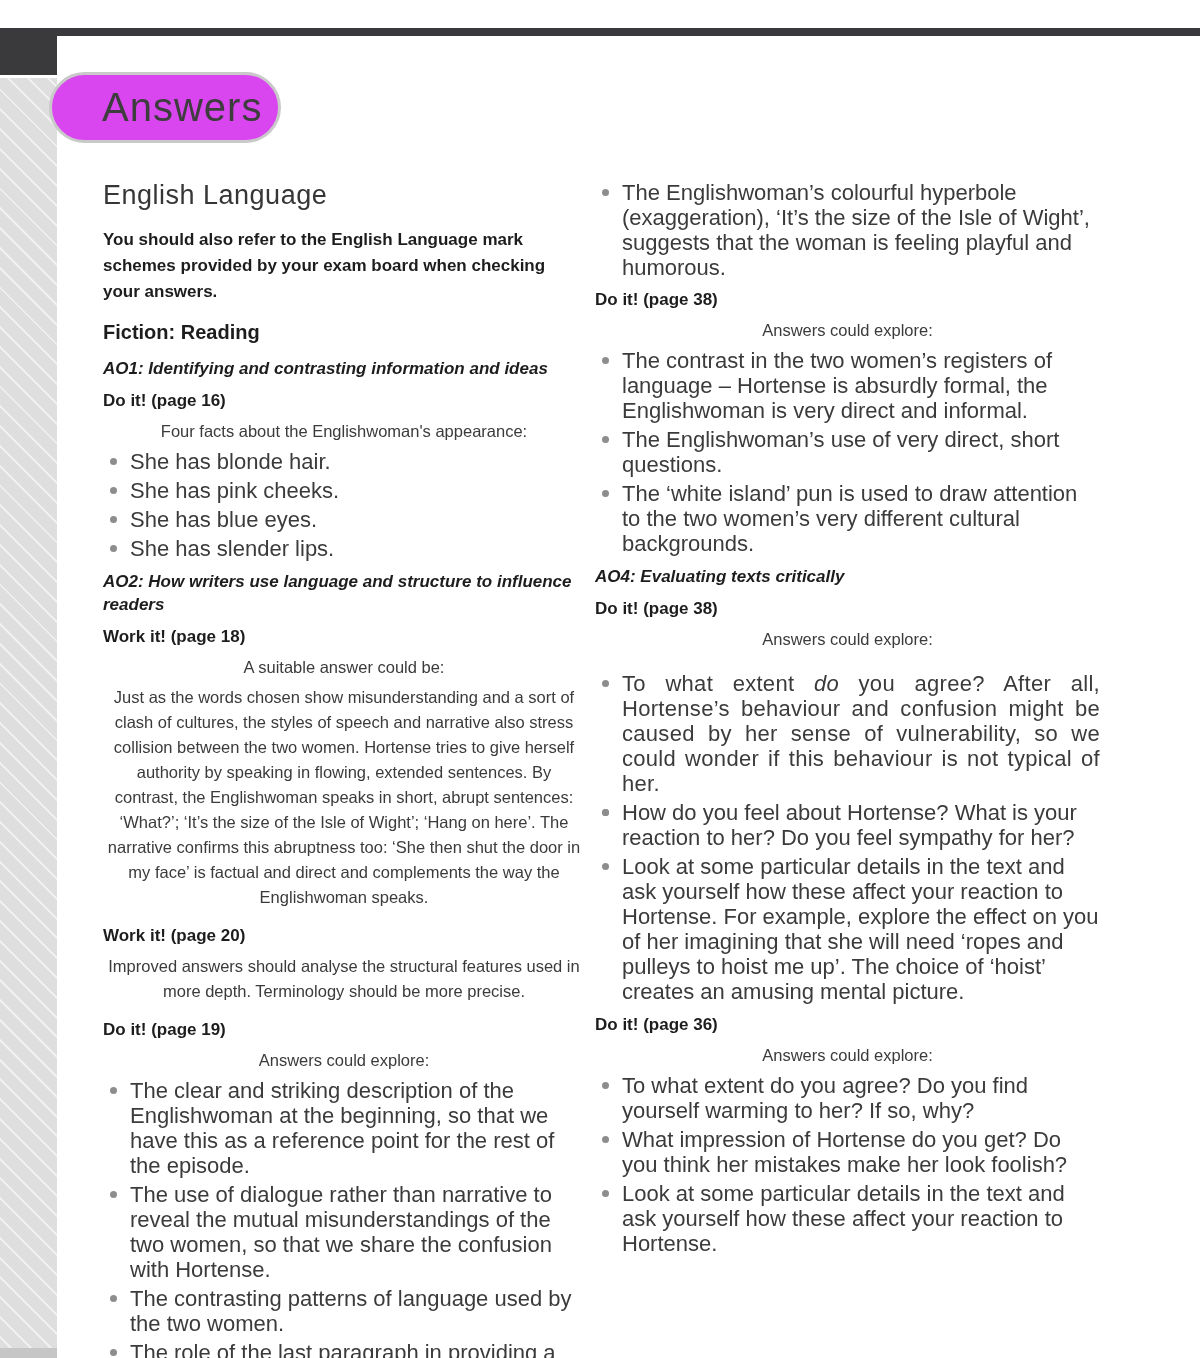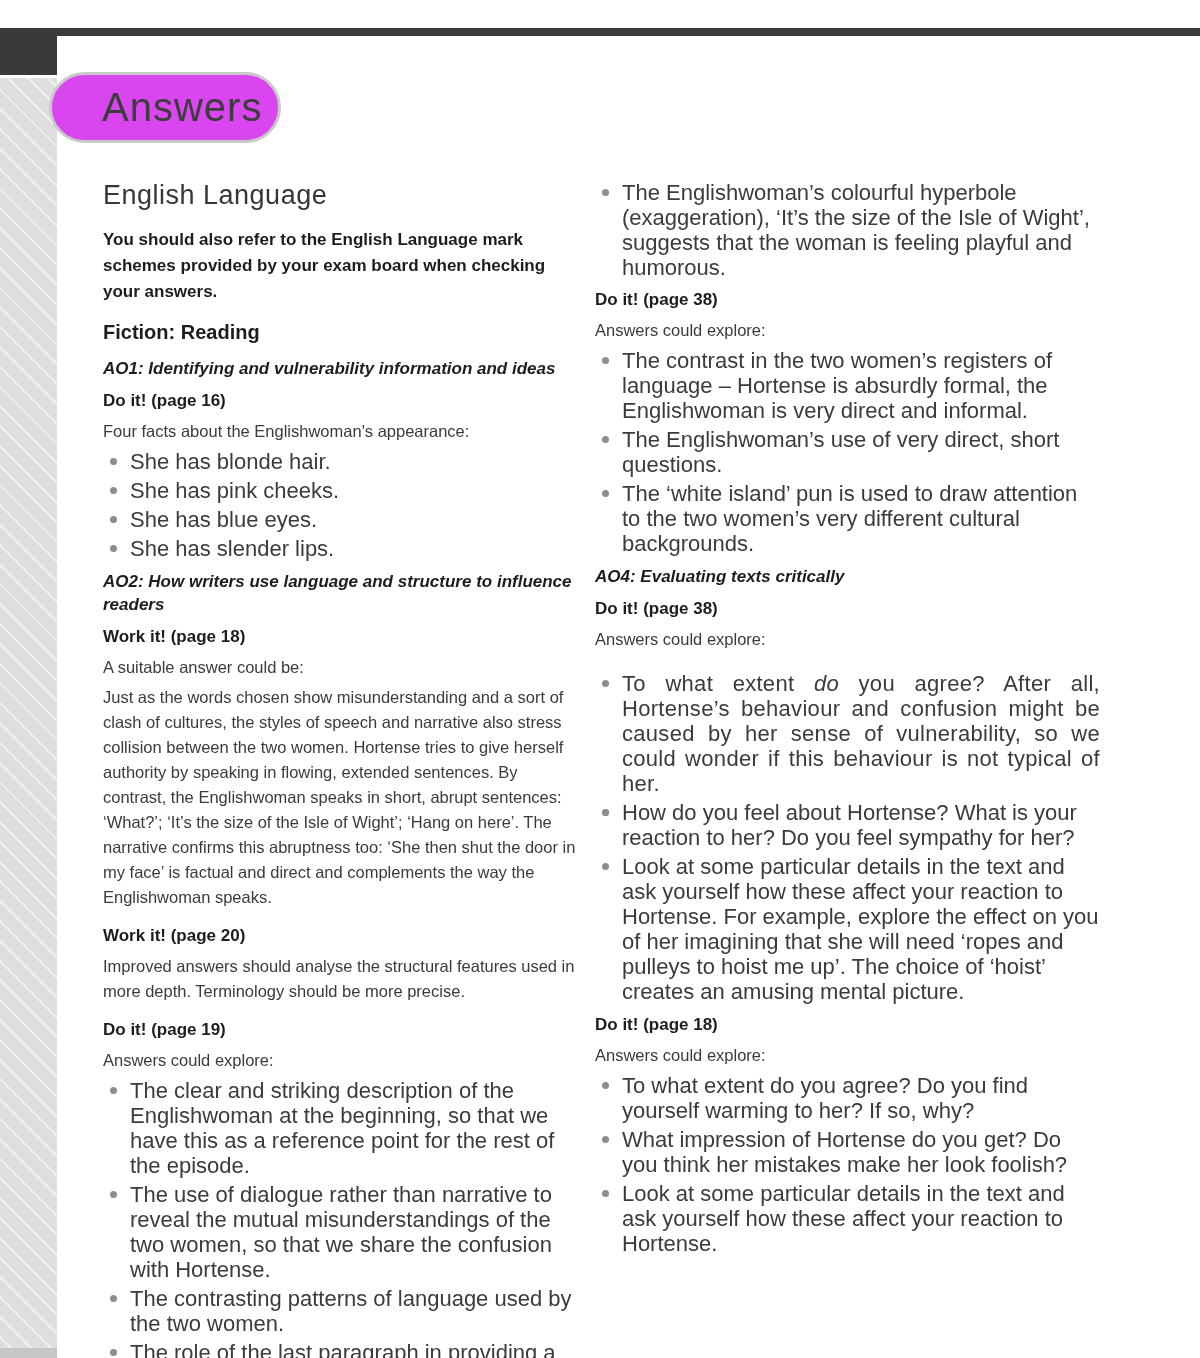--- a/index.html
+++ b/index.html
@@ -43,21 +43,21 @@
   .col { position:absolute; top:180px; color:#3b3b3b; }
   .col-left  { left:103px; width:482px; }
   .col-right { left:595px; width:505px; }
 
   .h-lang { font-size:27px; font-weight:400; letter-spacing:0.5px; color:#363636; margin-bottom:16px; }
   .intro  { font-size:17px; font-weight:700; line-height:26px; color:#1d1d1d; margin-bottom:14px; }
   .h-section { font-size:20px; font-weight:700; color:#1d1d1d; margin-bottom:13px;margin-top:16px; }
   .h-ao { font-size:17px; font-weight:700; font-style:italic; line-height:23px; color:#1d1d1d; margin-bottom:9px; }
   .h-do { font-size:17px; font-weight:700; line-height:23px; color:#1d1d1d; margin-bottom:7px; }
   .sp-above { margin-top:9px; }
-  .body-text { font-size:16.5px; line-height:25px; color:#3b3b3b; }
+  .body-text { font-size:16.5px; line-height:25px; color:#3b3b3b;text-align:center; }
   p.body-text { margin-bottom:5px; }
   p.para { margin-bottom:14px; }
 
   ul.bullets { list-style:none; margin:0 0 8px 0; }
   ul.bullets li {
     position:relative; padding-left:27px; margin-bottom:4px;
     font-size:22px; line-height:25px; color:#3b3b3b;
   }
   .dot {
     position:absolute; left:7px; top:9px; width:7px; height:7px;
@@ -79,21 +79,21 @@
   <span>Answers</span>
 </div>
 
 <div class="col col-left">
   <div class="h-lang">English Language</div>
 
   <p class="intro">You should also refer to the English Language mark schemes provided by your exam board when checking your answers.</p>
 
   <div class="h-section">Fiction: Reading</div>
 
-  <div class="h-ao">AO1: Identifying and vulnerability information and ideas</div>
+  <div class="h-ao">AO1: Identifying and contrasting information and ideas</div>
 
   <div class="h-do">Do it! (page 16)</div>
 
   <p class="body-text">Four facts about the Englishwoman's appearance:</p>
 
   <ul class="bullets">
     <li><span class="dot"></span><span>She has blonde hair.</span></li>
     <li><span class="dot"></span><span>She has pink cheeks.</span></li>
     <li><span class="dot"></span><span>She has blue eyes.</span></li>
     <li><span class="dot"></span><span>She has slender lips.</span></li>
@@ -144,21 +144,21 @@
 
   <p class="body-text">Answers could explore:</p>
 
   <ul class="bullets">
     <li class="justify"><span class="dot"></span><span>To what extent </span><em class="soft">do</em><span> you agree? After all, Hortense’s behaviour and confusion might be caused by her sense of vulnerability, so we could wonder if this behaviour is not typical of her.</span></li>
     <li><span class="dot"></span></li>
     <li><span class="dot"></span><span>How do you feel about Hortense? What is your reaction to her? Do you feel sympathy for her?</span></li>
     <li><span class="dot"></span><span>Look at some particular details in the text and ask yourself how these affect your reaction to Hortense. For example, explore the effect on you of her imagining that she will need ‘ropes and pulleys to hoist me up’. The choice of ‘hoist’ creates an amusing mental picture.</span></li>
   </ul>
 
-  <div class="h-do sp-above">Do it! (page 18)</div>
+  <div class="h-do sp-above">Do it! (page 36)</div>
 
   <p class="body-text">Answers could explore:</p>
 
   <ul class="bullets">
     <li><span class="dot"></span><span>To what extent do you agree? Do you find yourself warming to her? If so, why?</span></li>
     <li><span class="dot"></span><span>What impression of Hortense do you get? Do you think her mistakes make her look foolish?</span></li>
     <li><span class="dot"></span><span>Look at some particular details in the text and ask yourself how these affect your reaction to Hortense.</span></li>
   </ul>
 </div>
 

